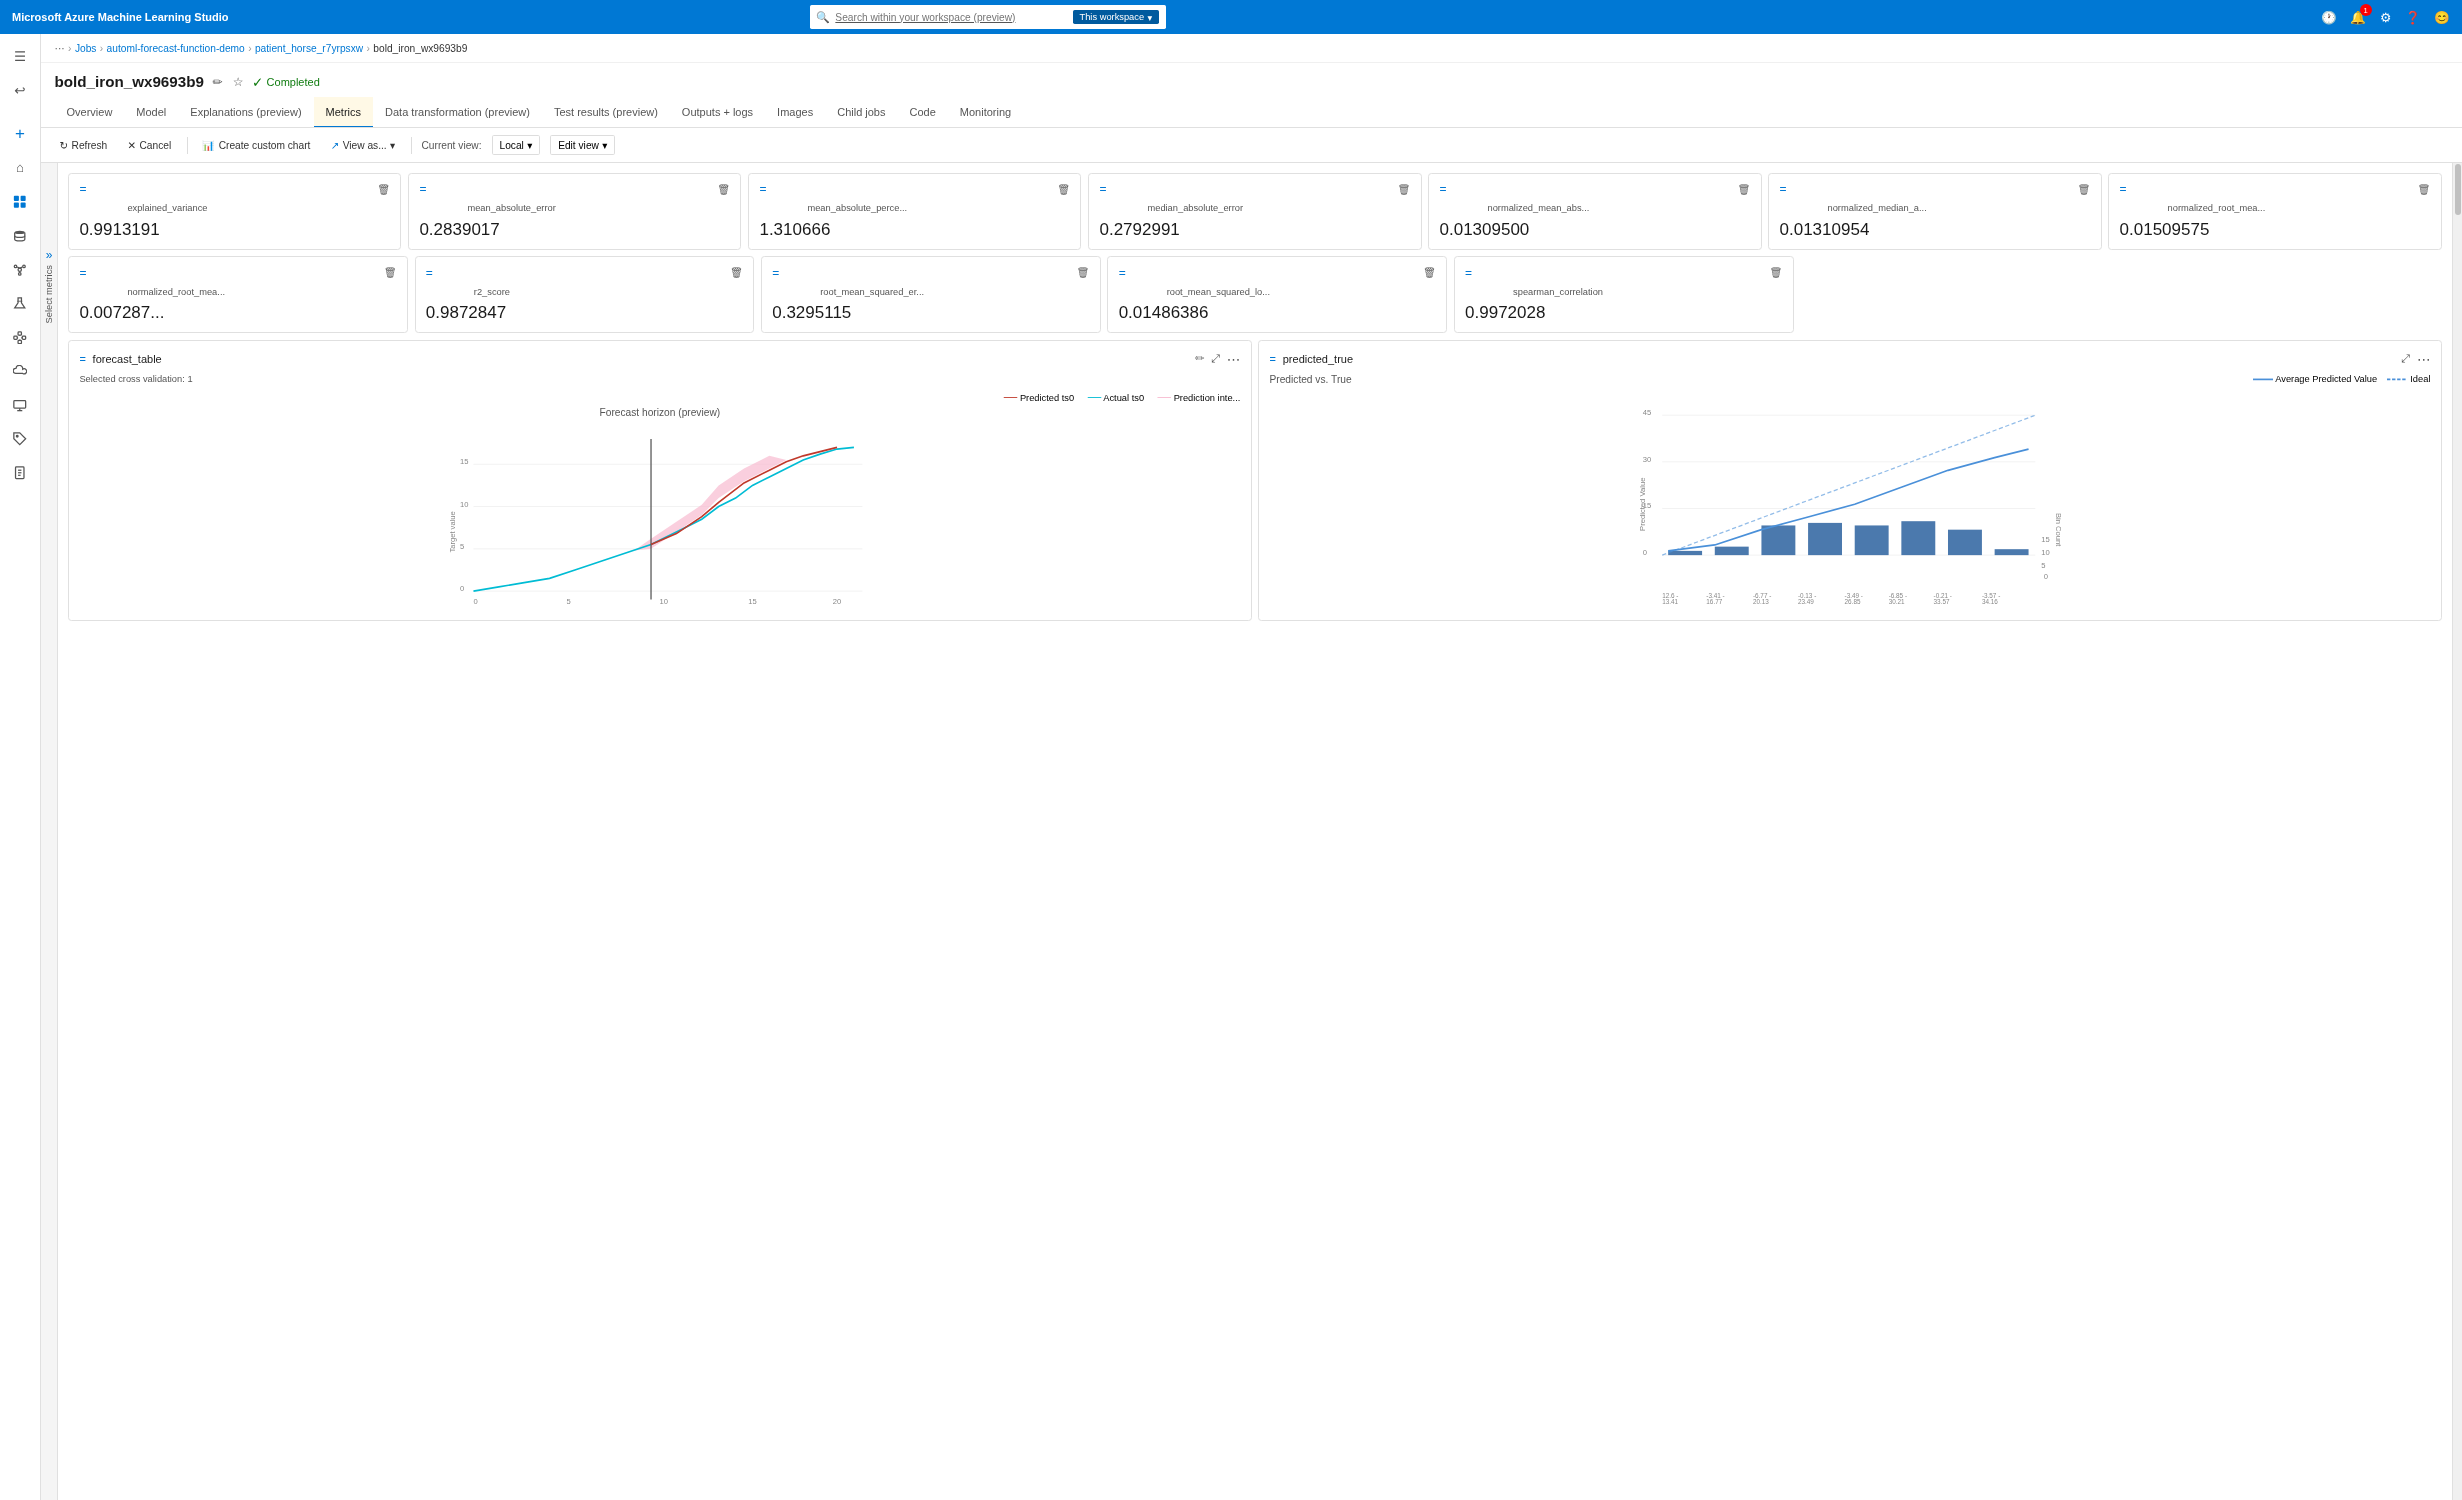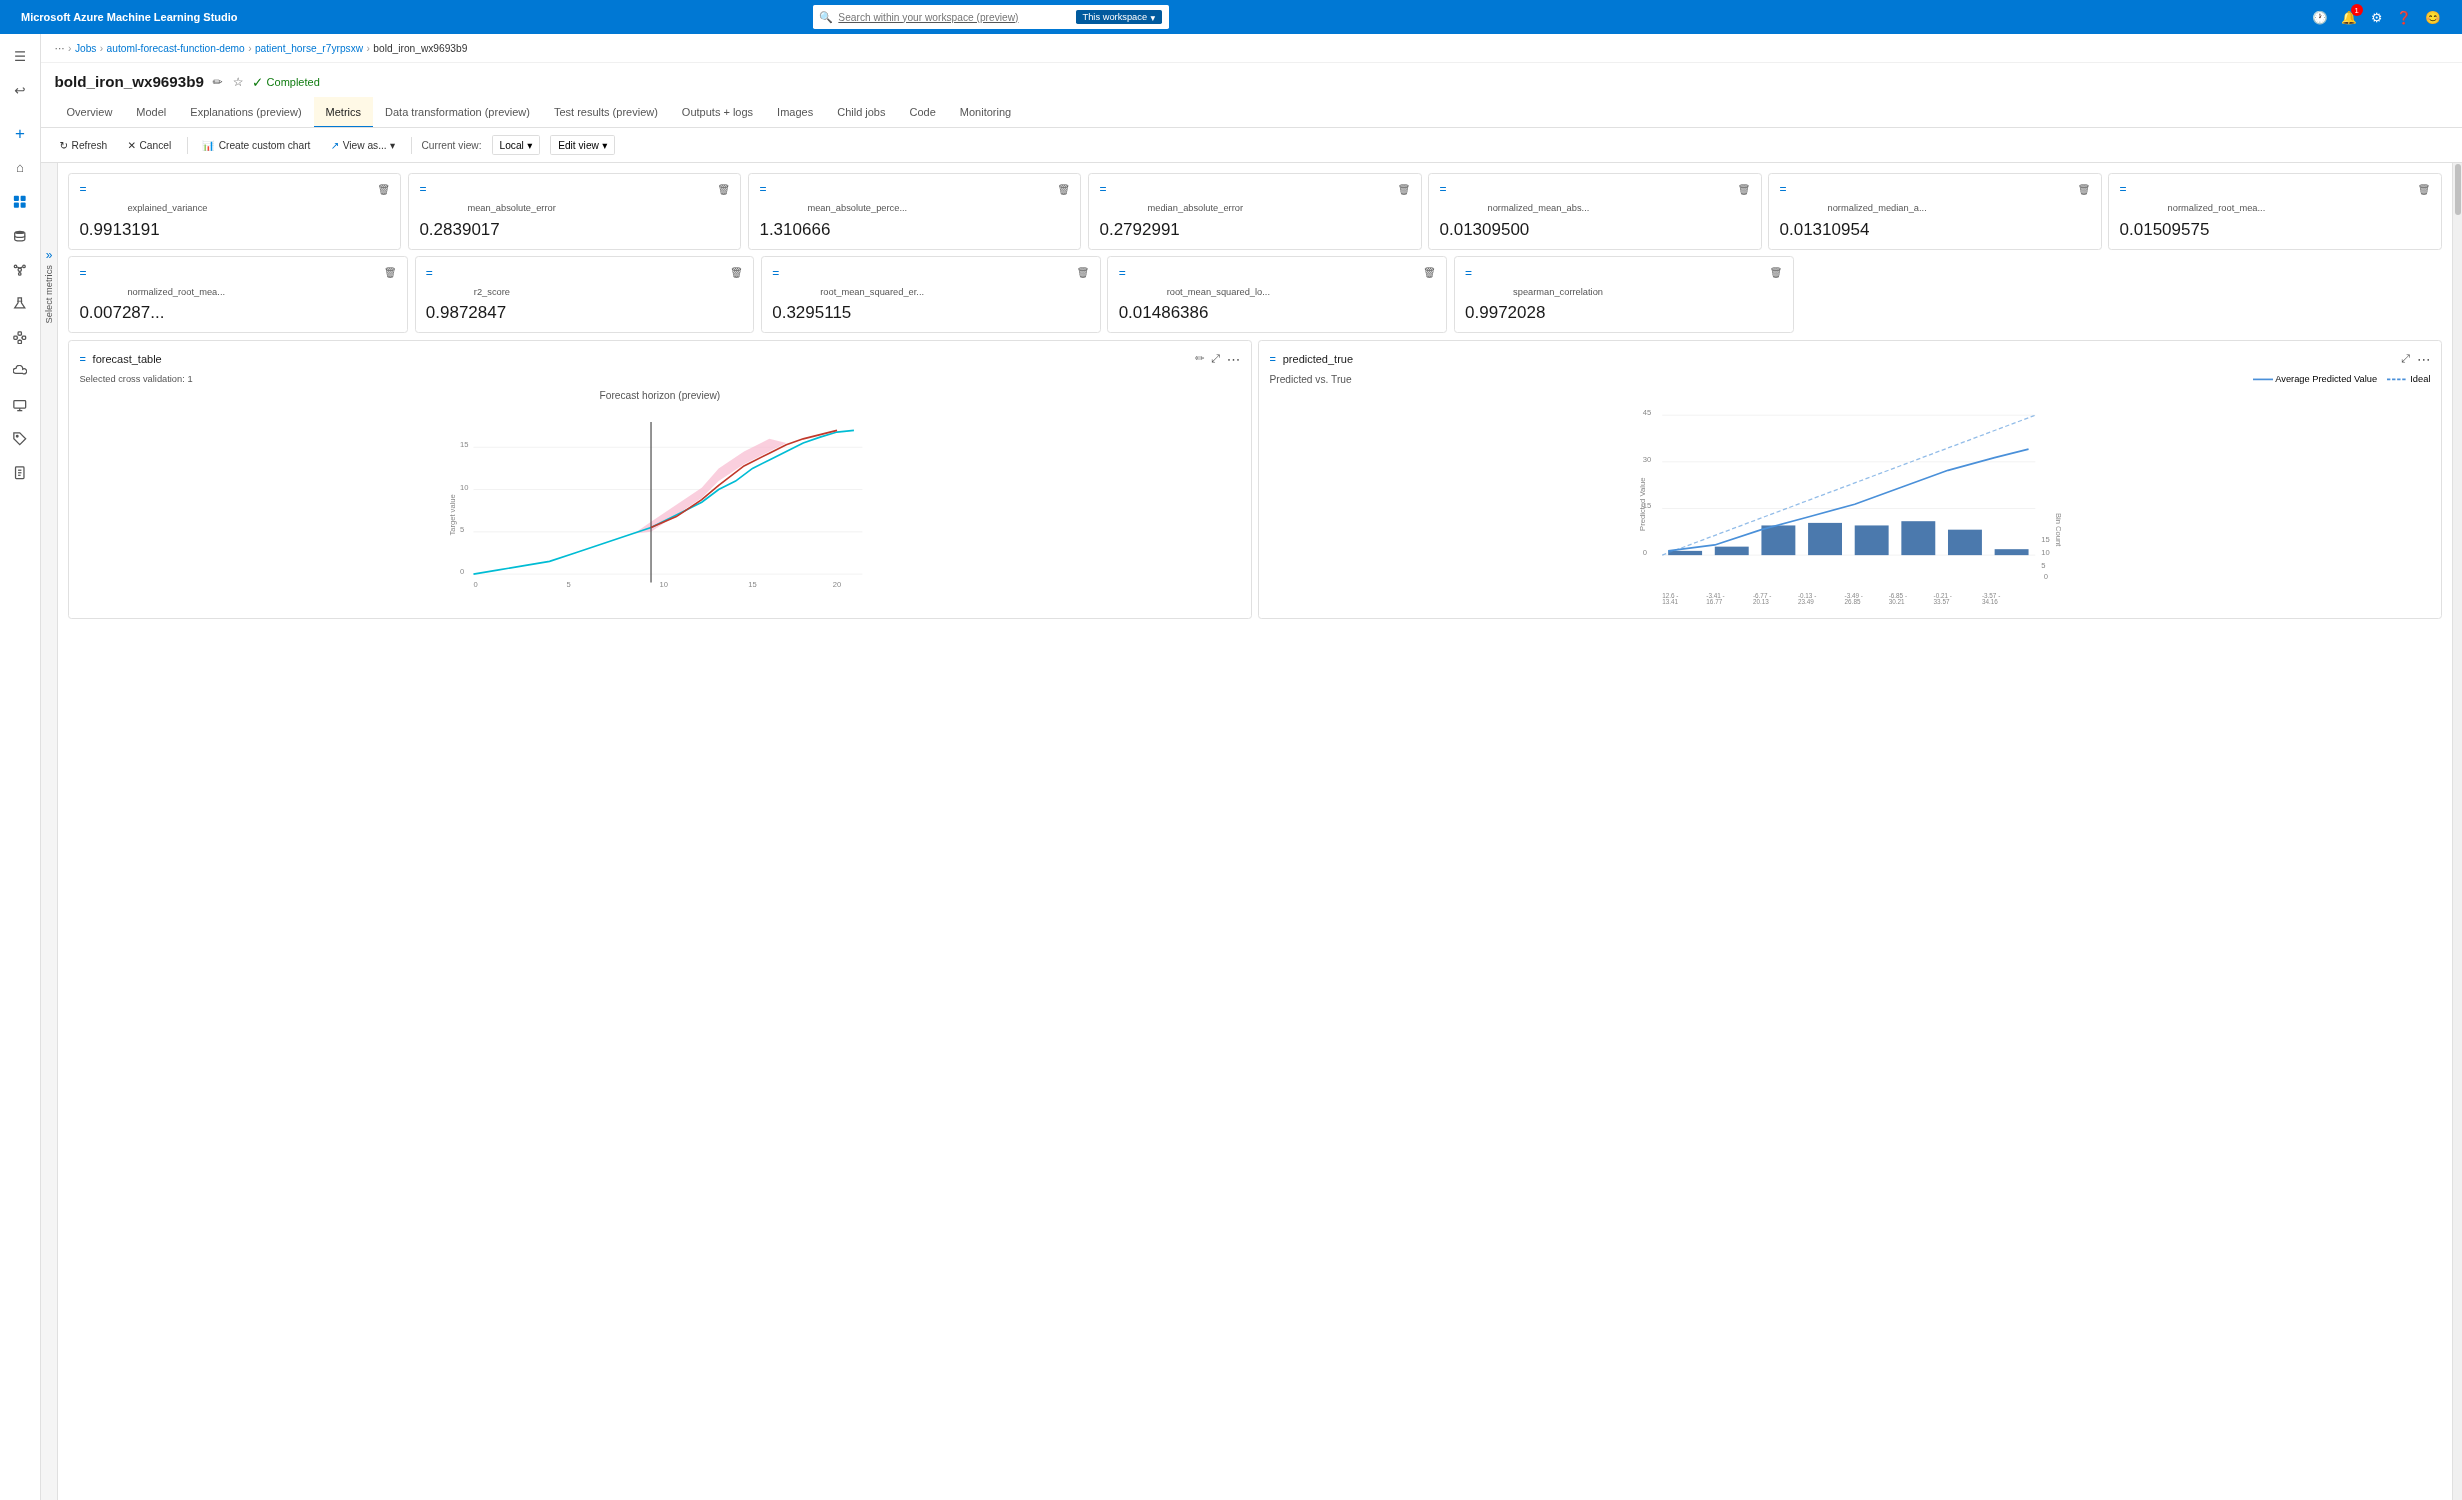--- a/index.html
+++ b/index.html
@@ -5,21 +5,21 @@
     * { box-sizing: border-box; margin: 0; padding: 0; }
     body { font-family: 'Segoe UI', Arial, sans-serif; font-size: 11px; background: #f5f5f5; overflow: hidden; }
 
     
     .top-nav {
       background: #0078d4;
       color: white;
       height: 34px;
       display: flex;
       align-items: center;
-      padding: 0 21px;
+      padding: 0 12px;
       gap: 6.8px;
     }
     .top-nav-search {
       flex: 1;
       max-width: 356px;
       margin: 0 auto;
       background: white;
       border-radius: 1.7px;
       height: 24px;
       display: flex;
@@ -566,20 +566,25 @@
               <div class="chart-actions">
                 <button class="chart-action-btn">✏</button>
                 <button class="chart-action-btn">⤢</button>
                 <button class="more-btn">⋯</button>
               </div>
             </div>
             <div class="chart-subtitle">Selected cross validation: 1</div>
 
             <div style="position:relative;">
               
+              <div style="display:flex;gap:13.5px;justify-content:flex-end;margin-bottom:3.4px;font-size:9.3px;">
+                <span><span style="color:#c0392b;font-size:13.5px;line-height:1;">—</span> <span>Predicted ts0</span></span>
+                <span><span style="color:#00bcd4;font-size:13.5px;line-height:1;">—</span> <span>Actual ts0</span></span>
+                <span><span style="color:#f8bbd0;font-size:13.5px;line-height:1;">—</span> <span>Prediction inte...</span></span>
+              </div>
               
               <div style="text-align:center;font-size:10.2px;color:#555;margin-bottom:3.4px;">Forecast horizon (preview)</div>
               <svg width="100%" height="186" viewBox="0 0 500 220" style="font-size:13px">
 
                 <text x="14" y="50" font-size="9" fill="#888">15</text>
                 <text x="14" y="100" font-size="9" fill="#888">10</text>
                 <text x="14" y="150" font-size="9" fill="#888">5</text>
                 <text x="14" y="200" font-size="9" fill="#888">0</text>
 
                 <text transform="translate(8,130) rotate(-90)" font-size="9" fill="#888" text-anchor="middle">Target value</text>

